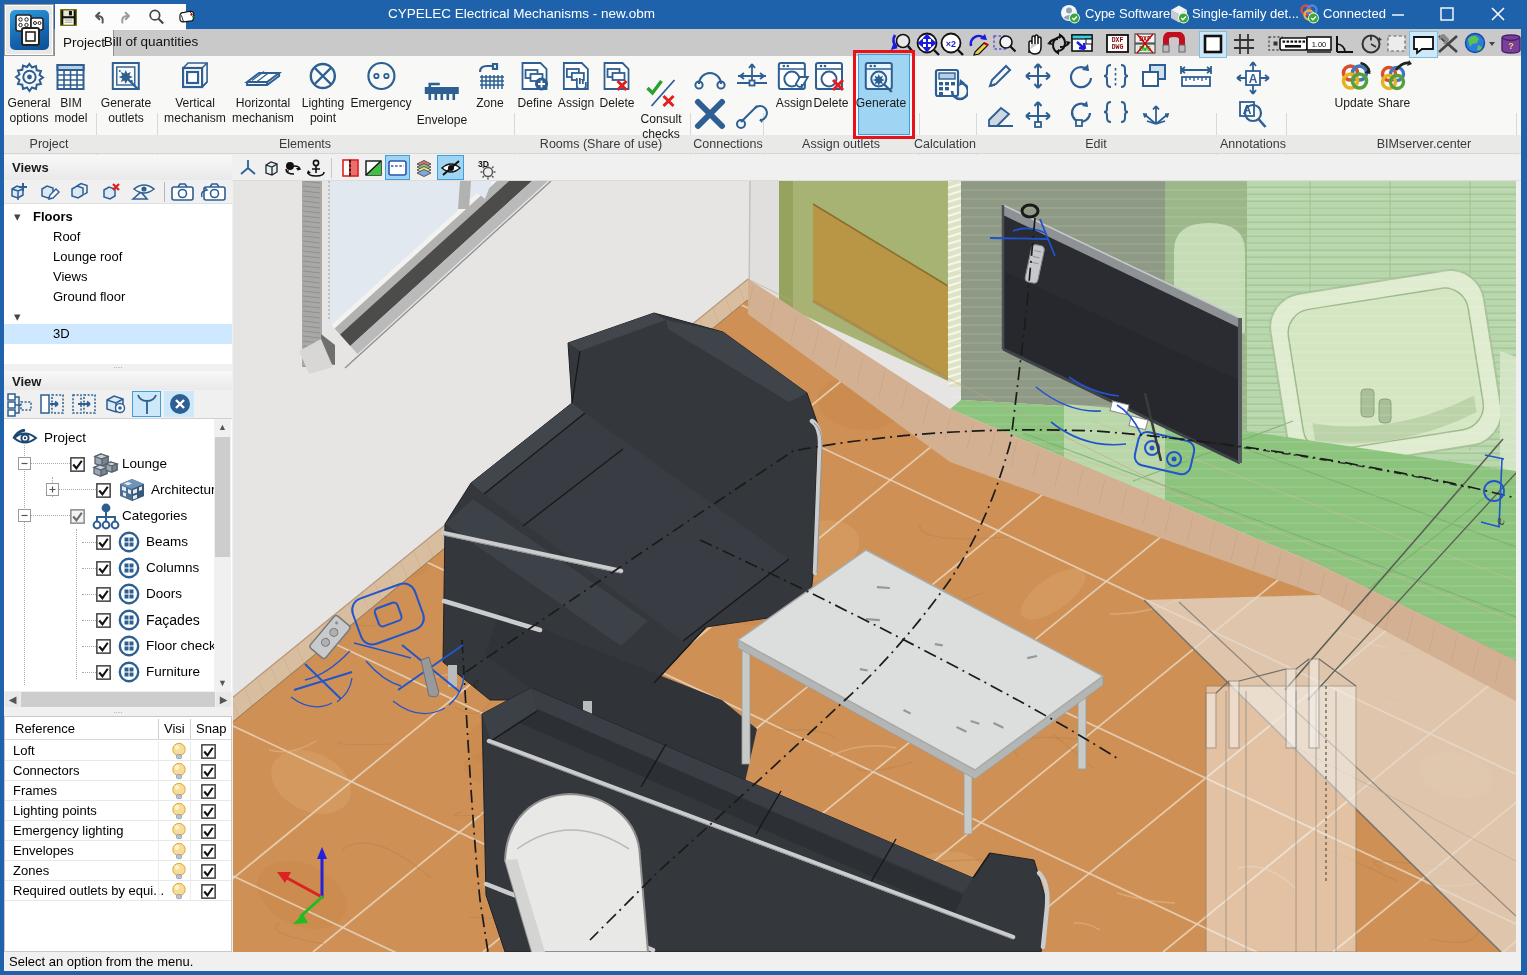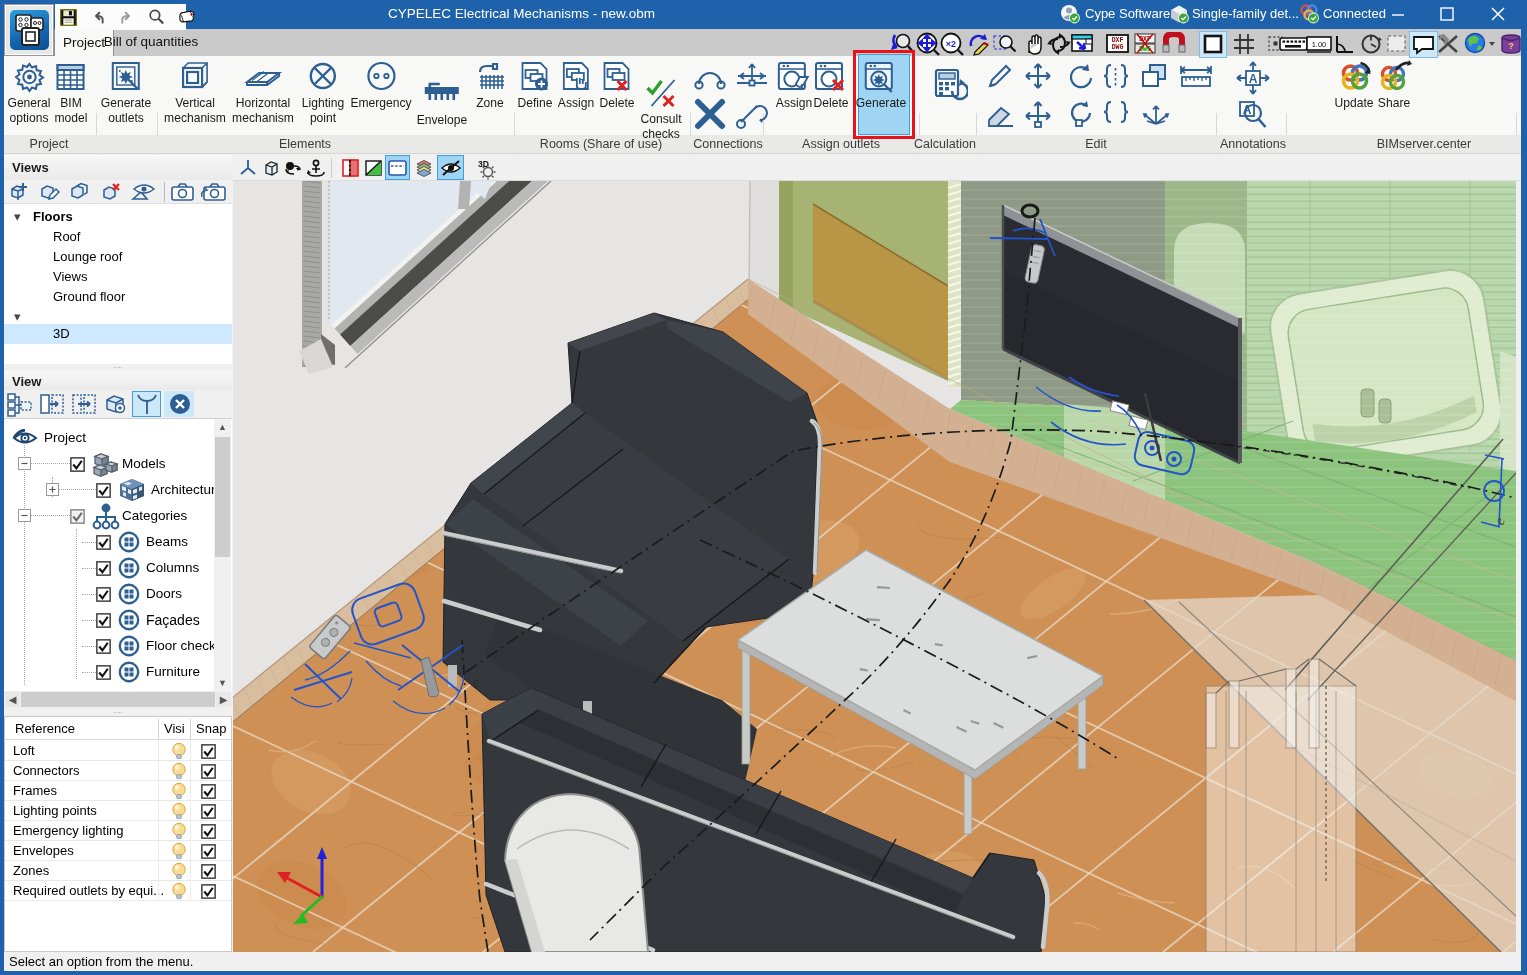--- a/index.html
+++ b/index.html
@@ -703,21 +703,21 @@
           <path d="M9 3 l7 2.5 -6 2.5 -7-2.5z" fill="#c8d0d8"></path>
           <path d="M16 5.5 v7 l-6 2.5 v-7z" fill="#78848e"></path>
           <path d="M8 14 l7 2.5 v6 l-7 2.5 -6-2.5 v-6z" fill="#9aa6b2"></path>
           <path d="M8 14 l7 2.5 -6 2.5 -7-2.5z" fill="#c8d0d8"></path>
           <path d="M15 16.5 v6 l-6 2.5 v-6z" fill="#78848e"></path>
           <path d="M19 11 l6 2 v6 l-6 2 -5-2 v-6z" fill="#9aa6b2"></path>
           <path d="M19 11 l6 2 -5 2 -6-2z" fill="#c8d0d8"></path>
           <path d="M25 13 v6 l-5 2 v-6z" fill="#78848e"></path>
         </g>
       </svg>
-    <div class="titem" style="left:118px;top:32px;height:26px;line-height:26px;font-size:13.5px">Models</div>
+    <div class="titem" style="left:118px;top:32px;height:26px;line-height:26px;font-size:13.5px">Lounge</div>
     <svg style="position:absolute;left:42px;top:64px" width="13" height="13" viewBox="0 0 13 13">
         <rect x="0.5" y="0.5" width="12" height="12" fill="#fff" stroke="#9a9a9a"></rect>
         <path d="M6.5 3.5 v6 M3.5 6.5 h6" stroke="#555" stroke-width="1.2"></path>
       </svg>
     <div style="position:absolute;left:55px;top:70px;width:37px;height:1px;border-top:1px dotted #aaa"></div>
     <svg style="position:absolute;left:92px;top:64px" width="15" height="15" viewBox="0 0 14 14">
         <rect x="0.8" y="0.8" width="12.4" height="12.4" fill="#fff" stroke="#404040" stroke-width="1.4"></rect>
         <path d="M3 7 l3 3.5 5-7" stroke="#111" stroke-width="2" fill="none"></path>
       </svg>
     <svg style="position:absolute;left:114px;top:58px" width="28" height="28" viewBox="0 0 28 28">

